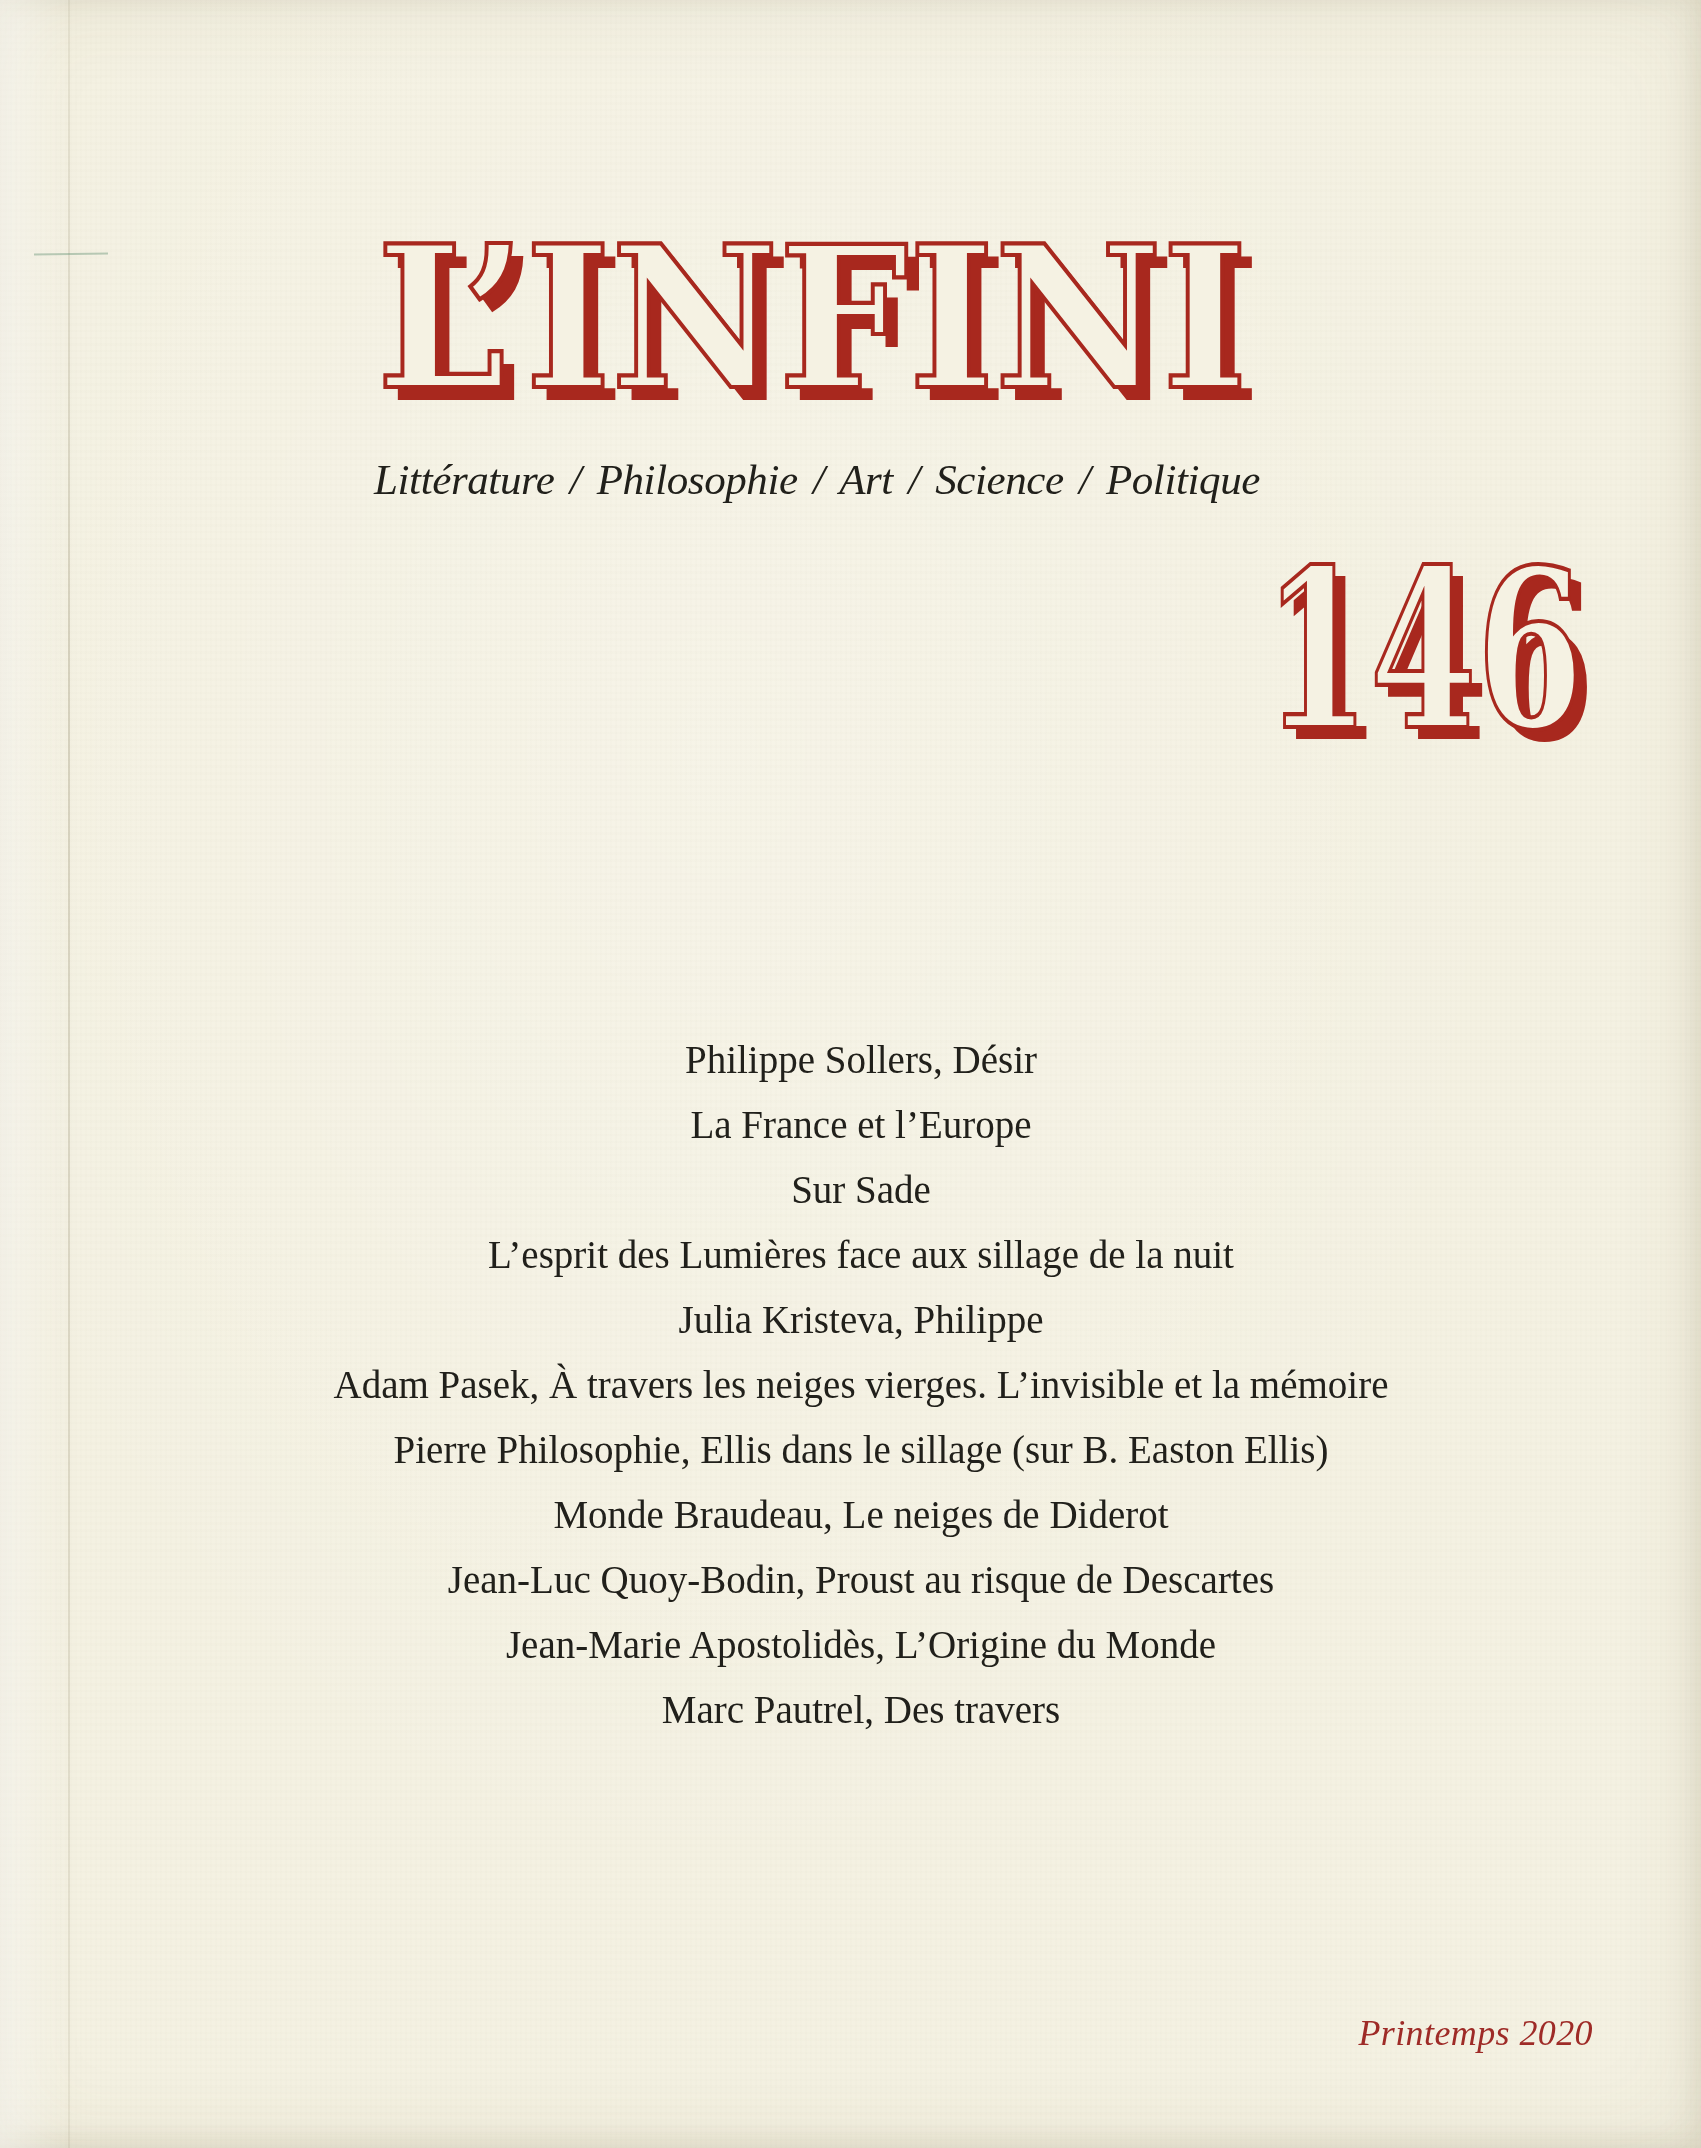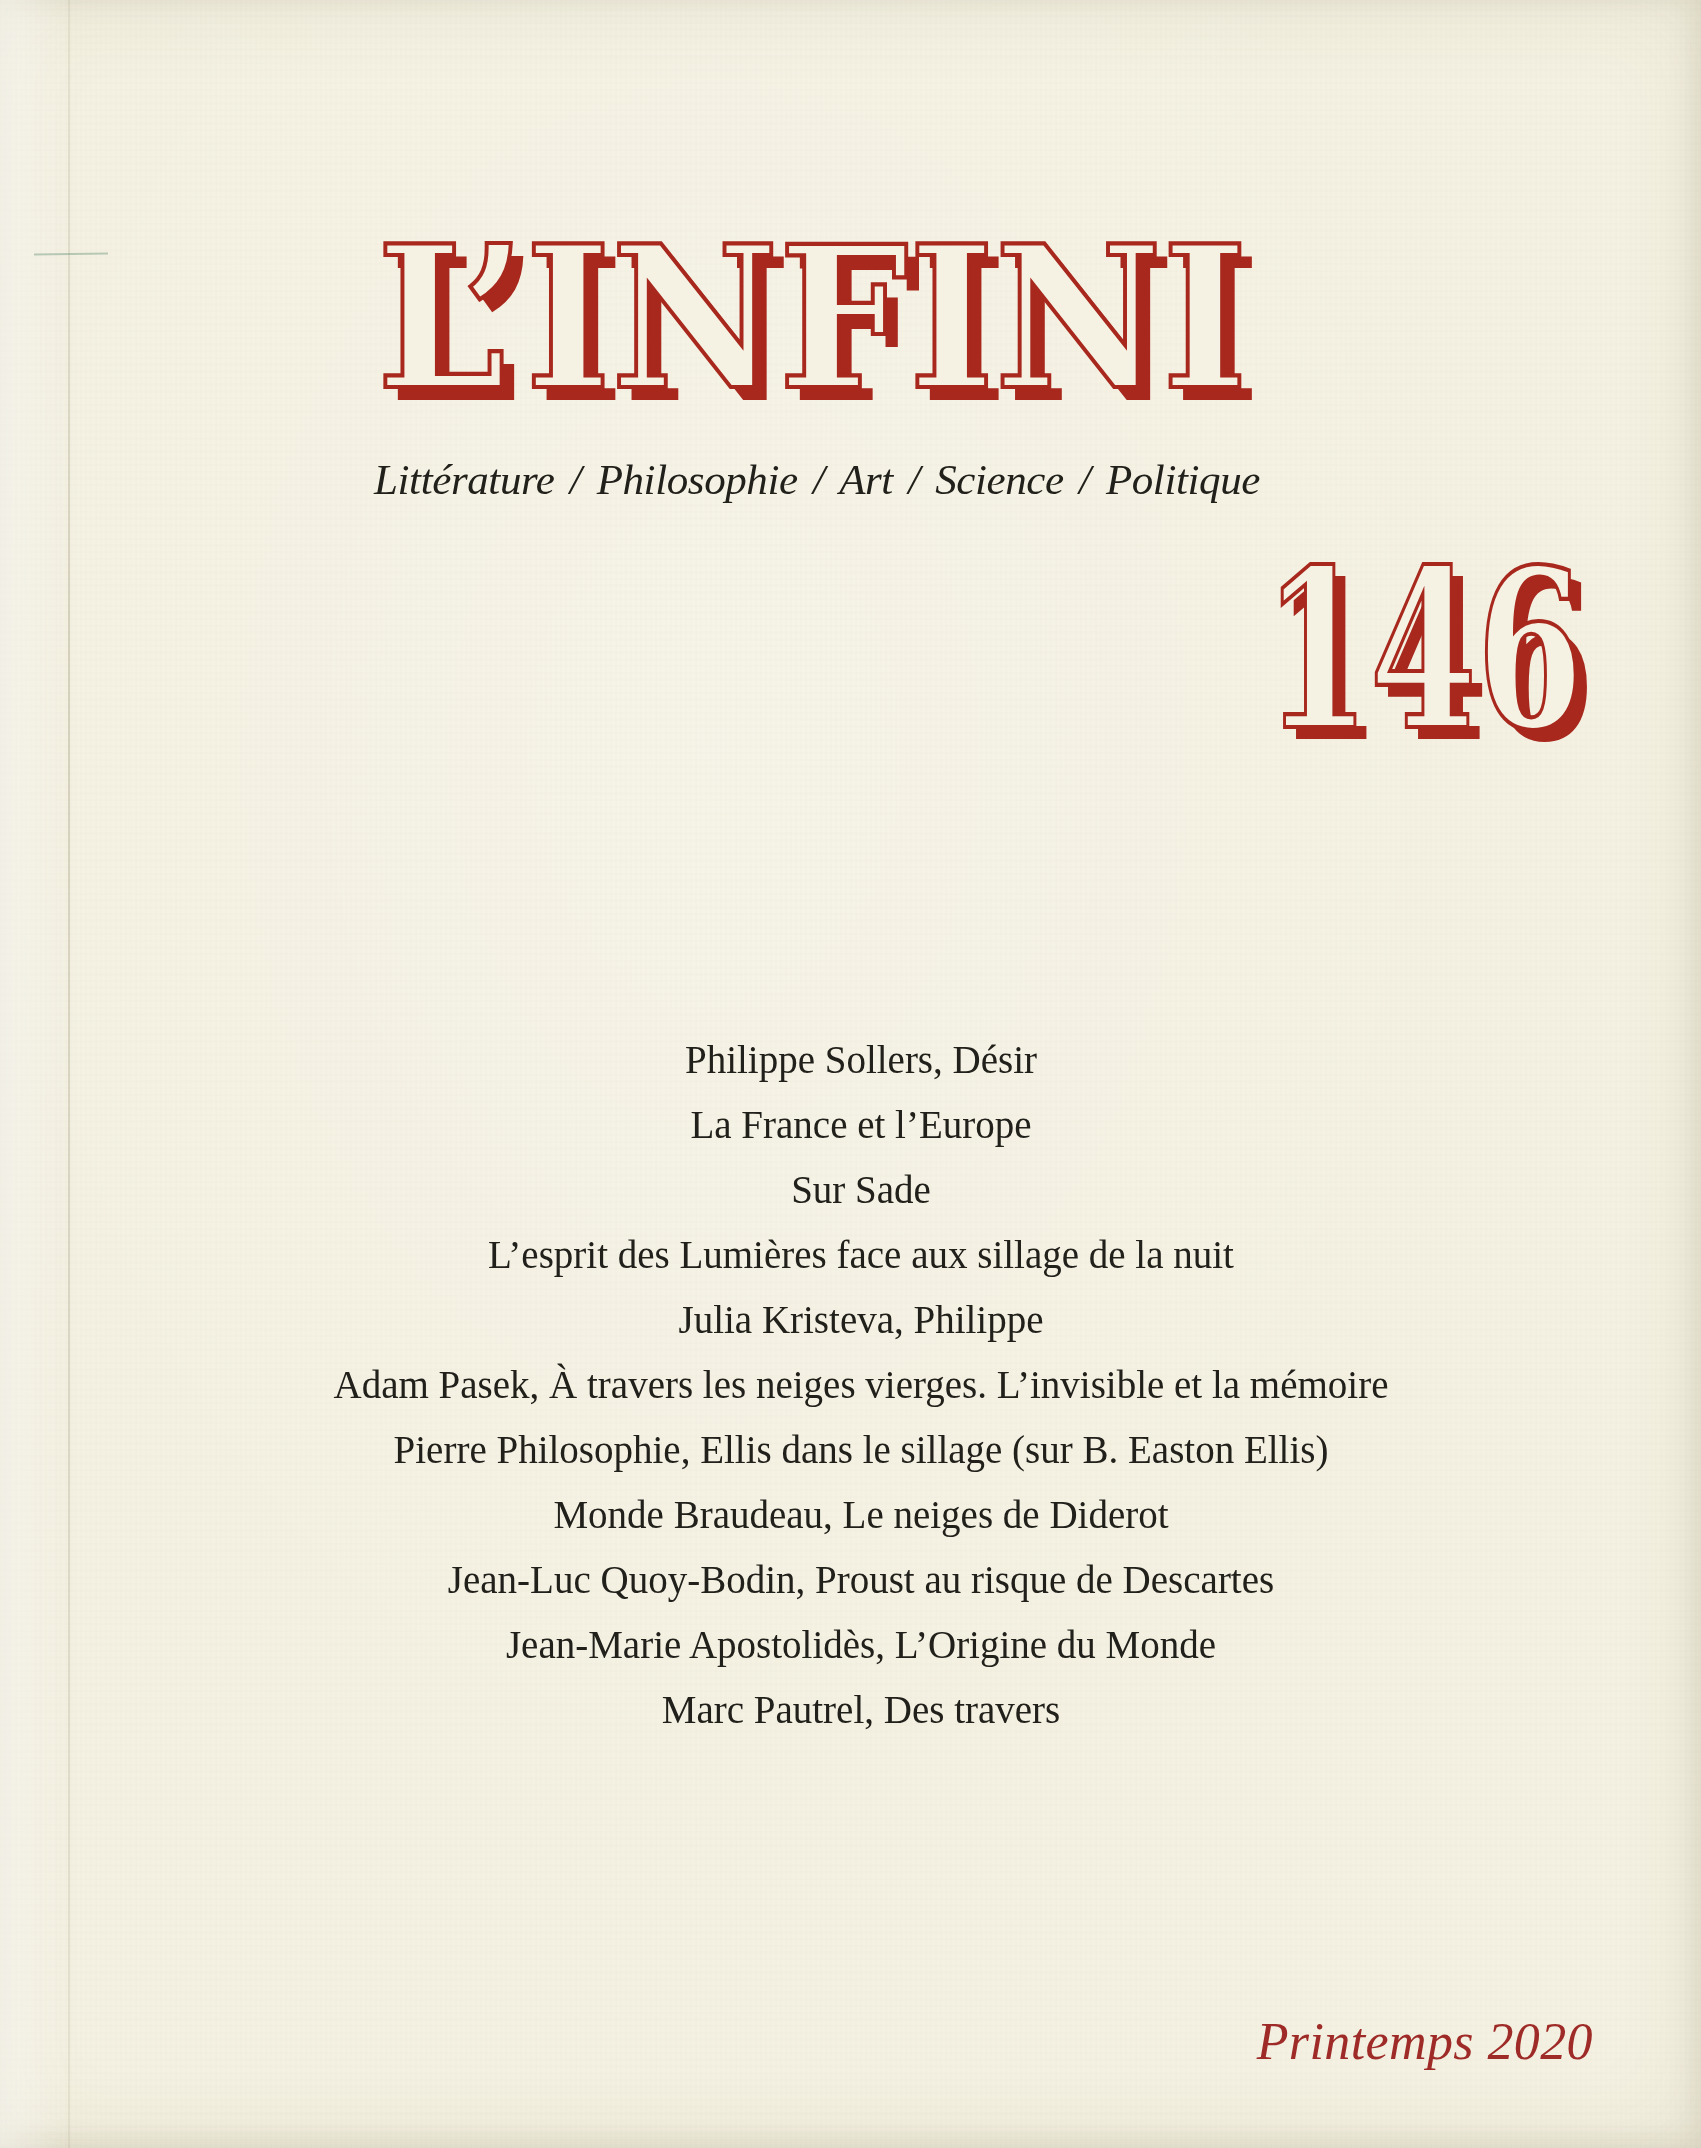--- a/index.html
+++ b/index.html
@@ -90,21 +90,21 @@
     line-height: 65px;
     color: var(--ink, #201f1b);
   }
   .toc .roman { font-style: normal; }
   .toc .italic { }
   .footer-season {
     position: absolute;
     top: 2012px;
     right: 109px;
     font-style: italic;
-    font-size: 52px;
+    font-size: 36px;
     color: var(--footer-red, #9e2b27);
     letter-spacing: 0.4px;
   }
 </style>
 </head>
 <body>
 
 <div class="cover">
 
   <div class="spine-light"></div>

